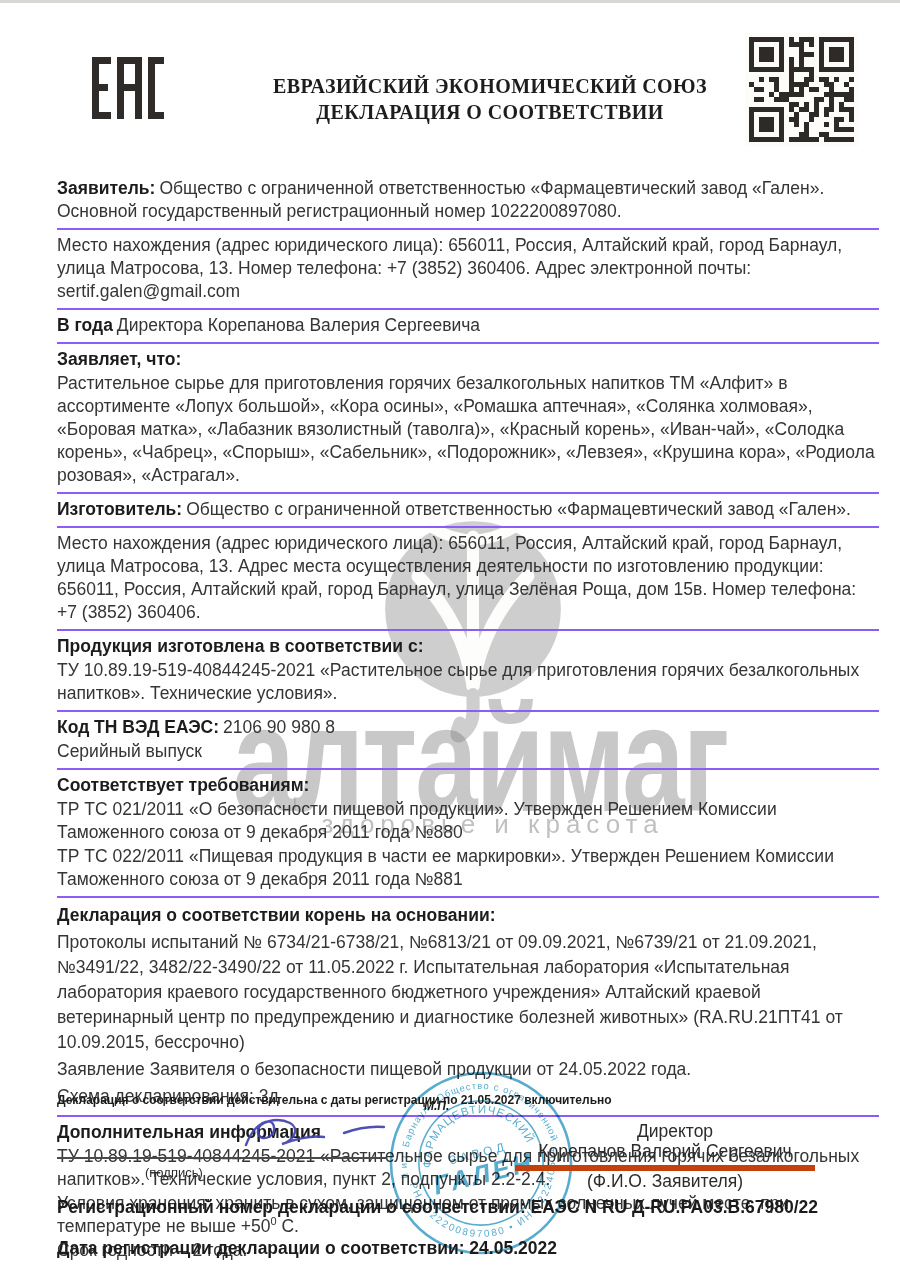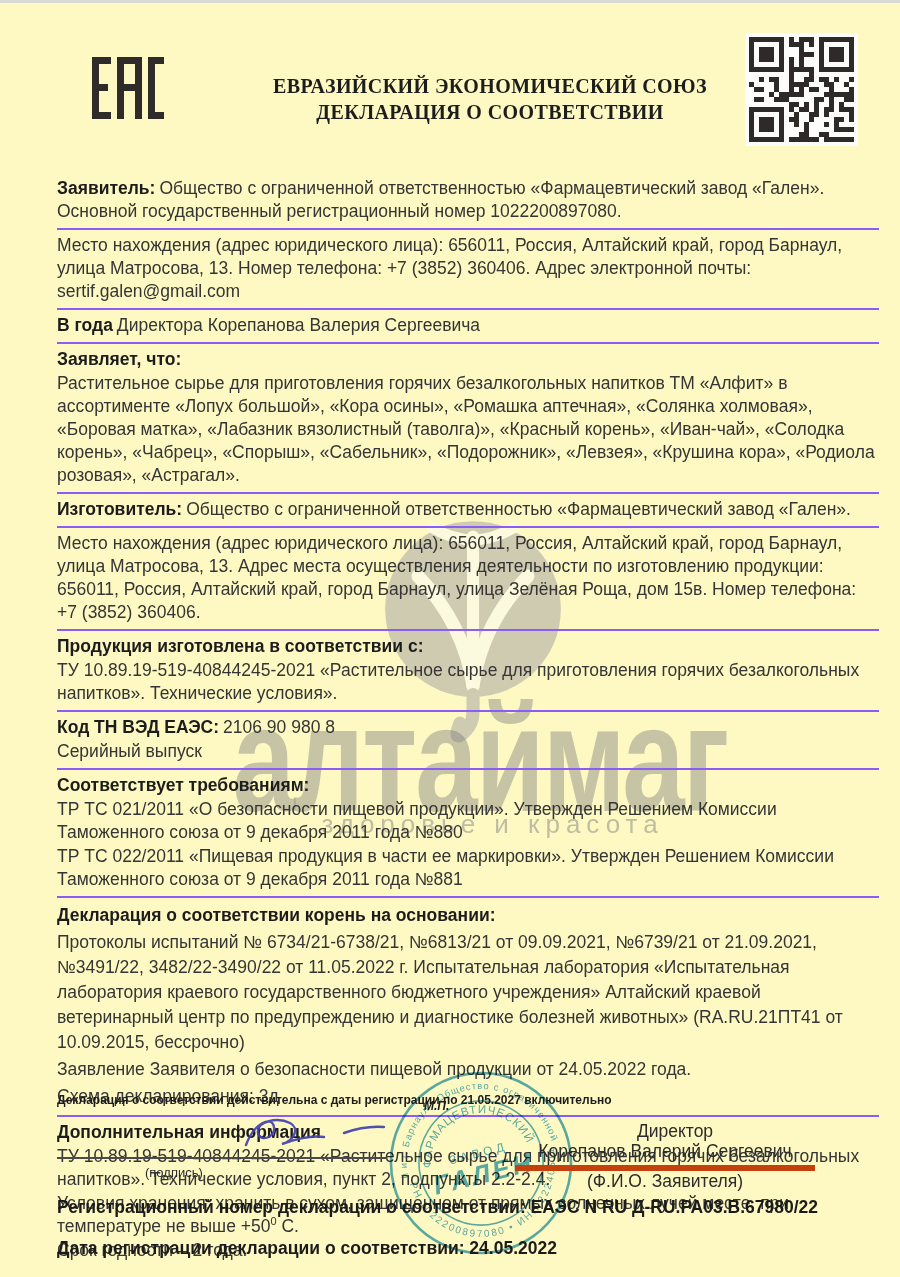--- a/index.html
+++ b/index.html
@@ -1,18 +1,18 @@
 <!DOCTYPE html>
 <html><head>
 <meta charset="utf-8">
 <style>
   html,body{margin:0;padding:0;background:#e9e9e6;}
   .page{
     position:relative;width:900px;height:1277px;margin:0 auto;
-    background:#fef9c3;overflow:hidden;
+    background:#ffffff;overflow:hidden;
     font-family:"Liberation Sans","DejaVu Sans",sans-serif;
     color:#353535;border-top:3px solid #d8d8d4;box-sizing:border-box;
   }
   
   .eac{position:absolute;left:92px;top:54px;}
   .doc-title{
     position:absolute;left:180px;top:70px;width:620px;text-align:center;
     font-family:"Liberation Serif","DejaVu Serif",serif;
     font-weight:bold;font-size:20px;line-height:26px;color:#1d1d1d;letter-spacing:.4px;
   }

